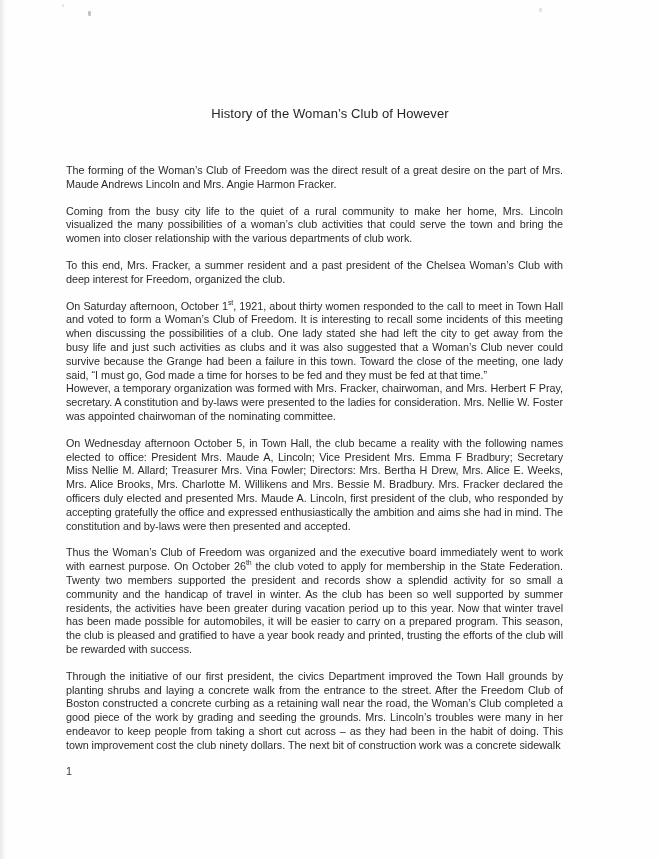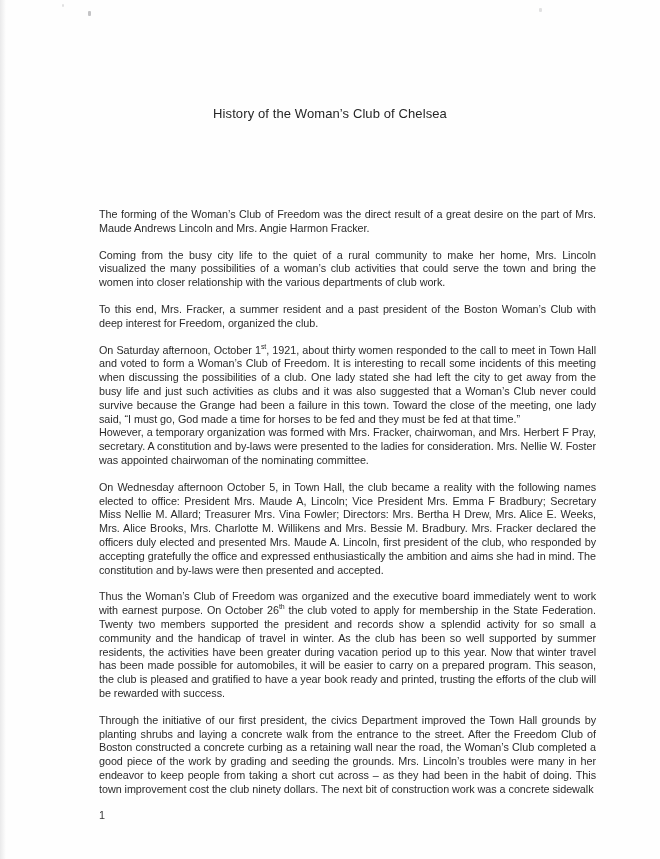--- a/index.html
+++ b/index.html
@@ -38,27 +38,26 @@
     width: 100%;
     text-align: center;
     font-size: 13px;
     line-height: 21px;
     color: #262626;
     letter-spacing: 0.1px;
   }
   .content {
     position: absolute;
     top: 164px;
-    left: 99px;
+    left: 66px;
     width: 497px;
     font-size: 10.8px;
     line-height: 13.8px;
     letter-spacing: -0.05px;
     text-align: justify;
-    margin-top: 44px;
   }
   .content p {
     margin: 0 0 13px 0;
   }
   sup.ord {
     font-size: 7px;
     line-height: 0;
     vertical-align: super;
   }
   .page-num {
@@ -71,30 +70,30 @@
 <body>
 
 <div class="page">
 
   <div class="scan-edge"></div>
   <div class="speck speck-a"></div>
   <div class="speck speck-b"></div>
   <div class="speck speck-c"></div>
 
   <div class="title-block">
-    <div>History of the Woman’s Club of Chelsea</div>
+    <div>History of the Woman’s Club of However</div>
   </div>
 
   <div class="content">
 
     <p>The forming of the Woman’s Club of Freedom was the direct result of a great desire on the part of Mrs. Maude Andrews Lincoln and Mrs. Angie Harmon Fracker.</p>
 
     <p>Coming from the busy city life to the quiet of a rural community to make her home, Mrs. Lincoln visualized the many possibilities of a woman’s club activities that could serve the town and bring the women into closer relationship with the various departments of club work.</p>
 
-    <p>To this end, Mrs. Fracker, a summer resident and a past president of the Boston Woman’s Club with deep interest for Freedom, organized the club.</p>
+    <p>To this end, Mrs. Fracker, a summer resident and a past president of the Chelsea Woman’s Club with deep interest for Freedom, organized the club.</p>
 
     <p><span>On Saturday afternoon, October 1</span><sup class="ord">st</sup><span>, 1921, about thirty women responded to the call to meet in Town Hall and voted to form a Woman’s Club of Freedom.  It is interesting to recall some incidents of this meeting when discussing the possibilities of a club.  One lady stated she had left the city to get away from the busy life and just such activities as clubs and it was also suggested that a Woman’s Club never could survive because the Grange had been a failure in this town.  Toward the close of the meeting, one lady said, “I must go, God made a time for horses to be fed and they must be fed at that time.”</span><br><span>However, a temporary organization was formed with Mrs. Fracker, chairwoman, and Mrs. Herbert F Pray, secretary.  A constitution and by-laws were presented to the ladies for consideration.  Mrs. Nellie W. Foster was appointed chairwoman of the nominating committee.</span></p>
 
     <p>On Wednesday afternoon October 5, in Town Hall, the club became a reality with the following names elected to office:  President Mrs. Maude A, Lincoln; Vice President Mrs. Emma F Bradbury; Secretary Miss Nellie M. Allard; Treasurer Mrs. Vina Fowler; Directors: Mrs. Bertha H Drew, Mrs. Alice E. Weeks, Mrs. Alice Brooks, Mrs. Charlotte M. Willikens and Mrs. Bessie M. Bradbury.  Mrs. Fracker declared the officers duly elected and presented Mrs. Maude A. Lincoln, first president of the club, who responded by accepting gratefully the office and expressed enthusiastically the ambition and aims she had in mind.  The constitution and by-laws were then presented and accepted.</p>
 
     <p><span>Thus the Woman’s Club of Freedom was organized and the executive board immediately went to work with earnest purpose.  On October 26</span><sup class="ord">th</sup><span> the club voted to apply for membership in the State Federation.  Twenty two members supported the president and records show a splendid activity for so small a community and the handicap of travel in winter.  As the club has been so well supported by summer residents, the activities have been greater during vacation period up to this year.  Now that winter travel has been made possible for automobiles, it will be easier to carry on a prepared program.  This season, the club is pleased and gratified to have a year book ready and printed, trusting the efforts of the club will be rewarded with success.</span></p>
 
     <p>Through the initiative of our first president, the civics Department improved the Town Hall grounds by planting shrubs and laying a concrete walk from the entrance to the street.  After the Freedom Club of Boston constructed a concrete curbing as a retaining wall near the road, the Woman’s Club completed a good piece of the work by grading and seeding the grounds.  Mrs. Lincoln’s troubles were many in her endeavor to keep people from taking a short cut across – as they had been in the habit of doing.  This town improvement cost the club ninety dollars.  The next bit of construction work was a concrete sidewalk</p>
 
     <p class="page-num">1</p>

